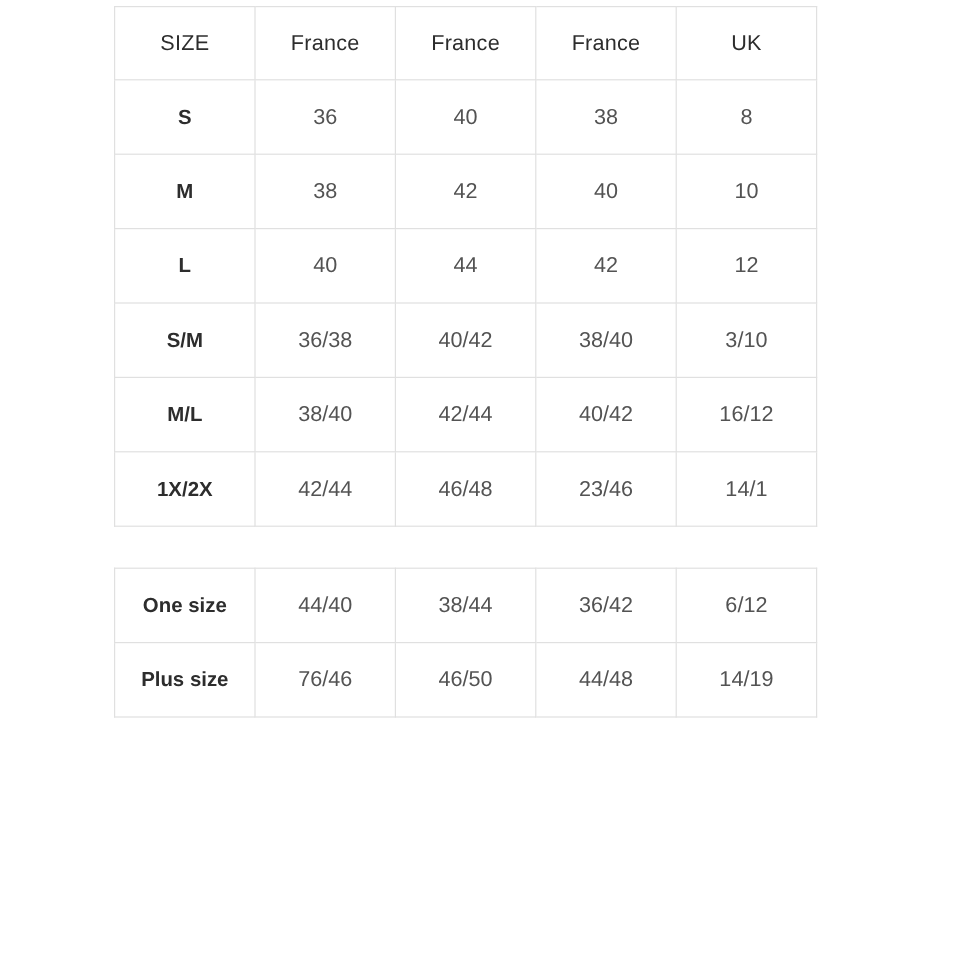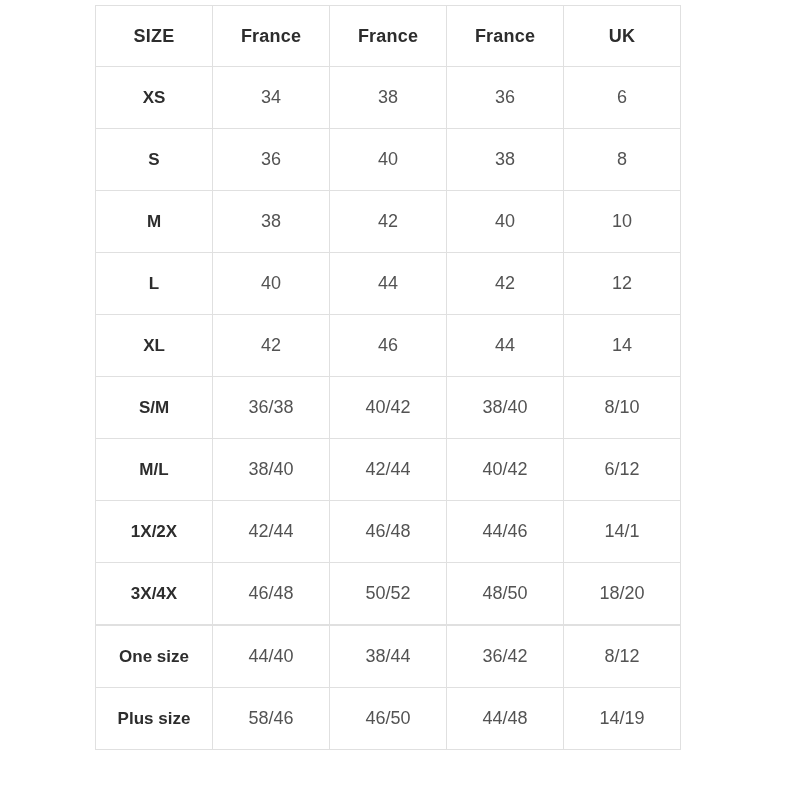--- a/index.html
+++ b/index.html
@@ -22,61 +22,55 @@
   table.size-table th,
   table.size-table td {
     border: 1px solid #e0e0e0;
     text-align: center;
     vertical-align: middle;
     padding: 0;
   }
   table.size-table th {
     height: 60px;
     font-size: 18px;
-    font-weight: 700;
+    font-weight: 400;
     color: #2d2d2d;
     letter-spacing: 0.2px;
   }
   table.size-table td {
     height: 61px;
     font-size: 18px;
     font-weight: 400;
     color: #535353;
   }
   table.size-table td.label-cell {
     font-size: 17px;
     font-weight: 700;
     color: #2d2d2d;
   }
   table.size-table.special {
+    margin-top: 34px;
   }
 </style>
 </head>
 <body>
 
 <div class="page">
 
   <table class="size-table">
     <thead>
       <tr>
         <th>SIZE</th>
         <th>France</th>
         <th>France</th>
         <th>France</th>
         <th>UK</th>
       </tr>
     </thead>
     <tbody>
-      <tr>
-        <td class="label-cell">XS</td>
-        <td>34</td>
-        <td>38</td>
-        <td>36</td>
-        <td>6</td>
-      </tr>
       <tr>
         <td class="label-cell">S</td>
         <td>36</td>
         <td>40</td>
         <td>38</td>
         <td>8</td>
       </tr>
       <tr>
         <td class="label-cell">M</td>
         <td>38</td>
@@ -85,69 +79,55 @@
         <td>10</td>
       </tr>
       <tr>
         <td class="label-cell">L</td>
         <td>40</td>
         <td>44</td>
         <td>42</td>
         <td>12</td>
       </tr>
       <tr>
-        <td class="label-cell">XL</td>
-        <td>42</td>
-        <td>46</td>
-        <td>44</td>
-        <td>14</td>
-      </tr>
-      <tr>
         <td class="label-cell">S/M</td>
         <td>36/38</td>
         <td>40/42</td>
         <td>38/40</td>
-        <td>8/10</td>
+        <td>3/10</td>
       </tr>
       <tr>
         <td class="label-cell">M/L</td>
         <td>38/40</td>
         <td>42/44</td>
         <td>40/42</td>
-        <td>6/12</td>
+        <td>16/12</td>
       </tr>
       <tr>
         <td class="label-cell">1X/2X</td>
         <td>42/44</td>
         <td>46/48</td>
-        <td>44/46</td>
+        <td>23/46</td>
         <td>14/1</td>
-      </tr>
-      <tr>
-        <td class="label-cell">3X/4X</td>
-        <td>46/48</td>
-        <td>50/52</td>
-        <td>48/50</td>
-        <td>18/20</td>
       </tr>
     </tbody>
   </table>
 
   <table class="size-table special">
     <tbody>
       <tr>
         <td class="label-cell">One size</td>
         <td>44/40</td>
         <td>38/44</td>
         <td>36/42</td>
-        <td>8/12</td>
+        <td>6/12</td>
       </tr>
       <tr>
         <td class="label-cell">Plus size</td>
-        <td>58/46</td>
+        <td>76/46</td>
         <td>46/50</td>
         <td>44/48</td>
         <td>14/19</td>
       </tr>
     </tbody>
   </table>
 
 </div>
 
 </body></html>

